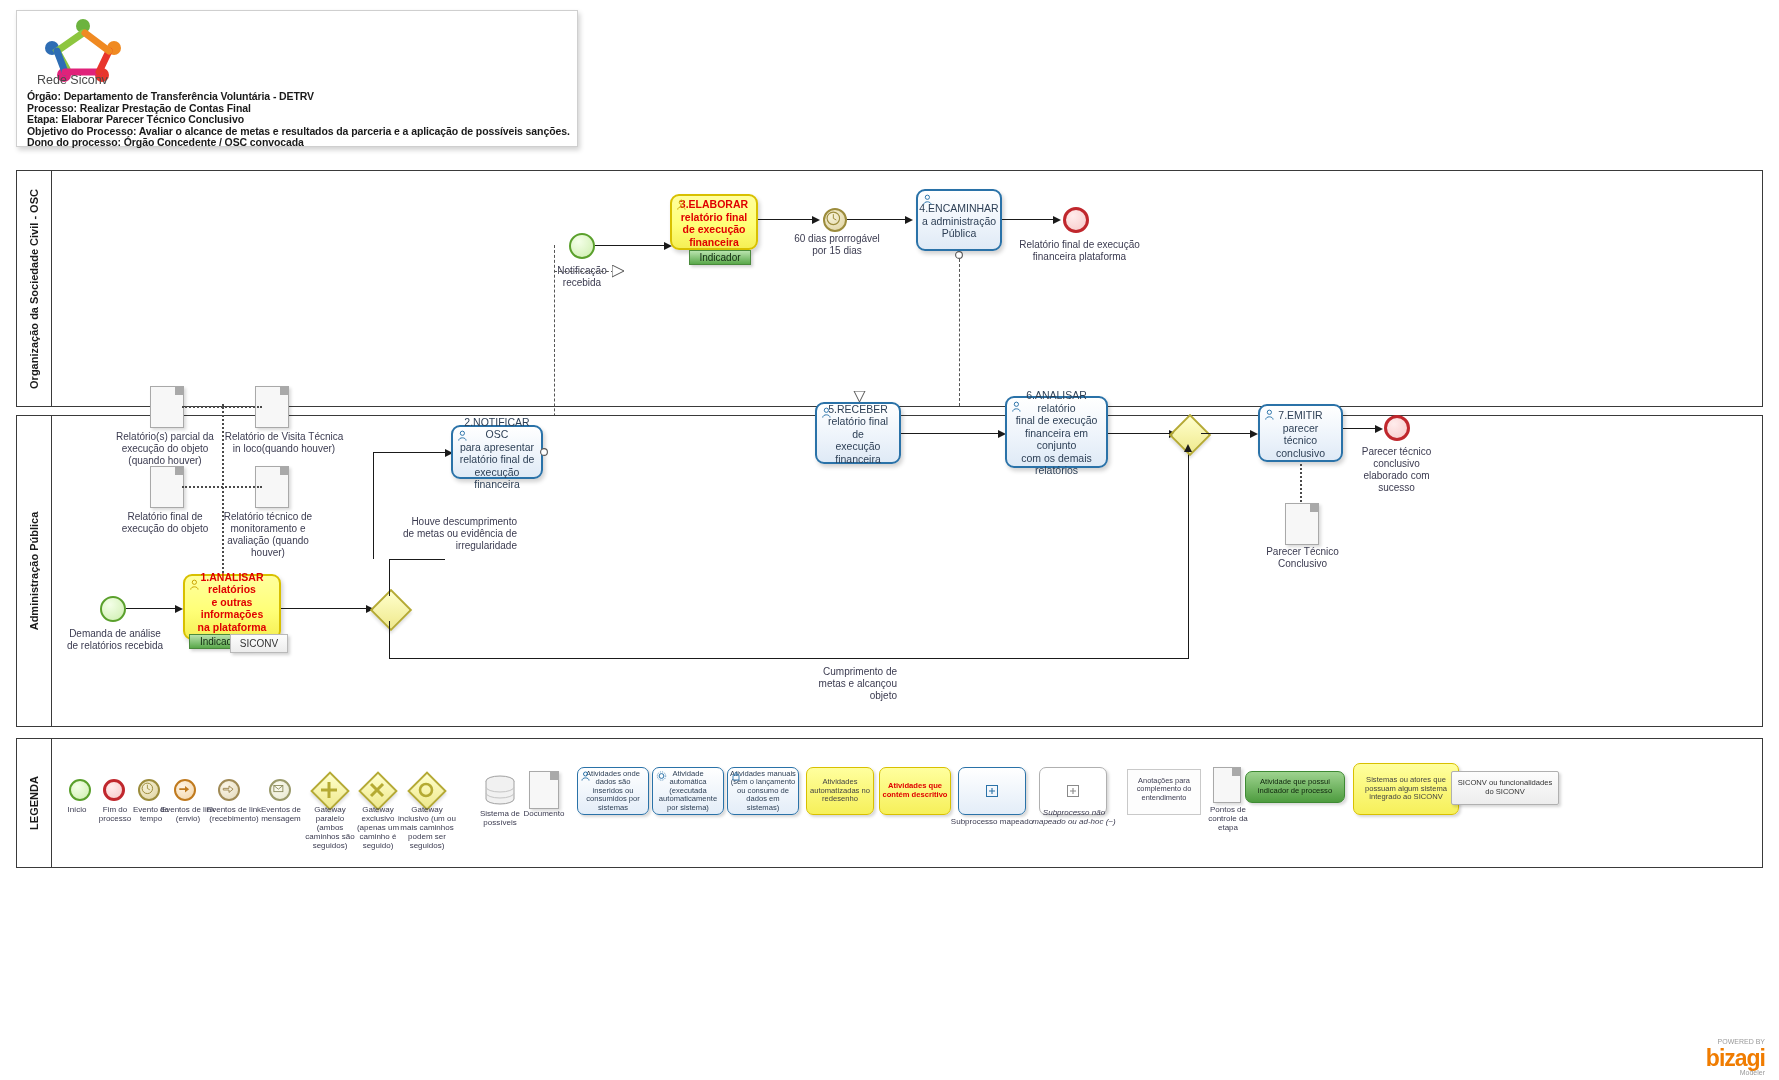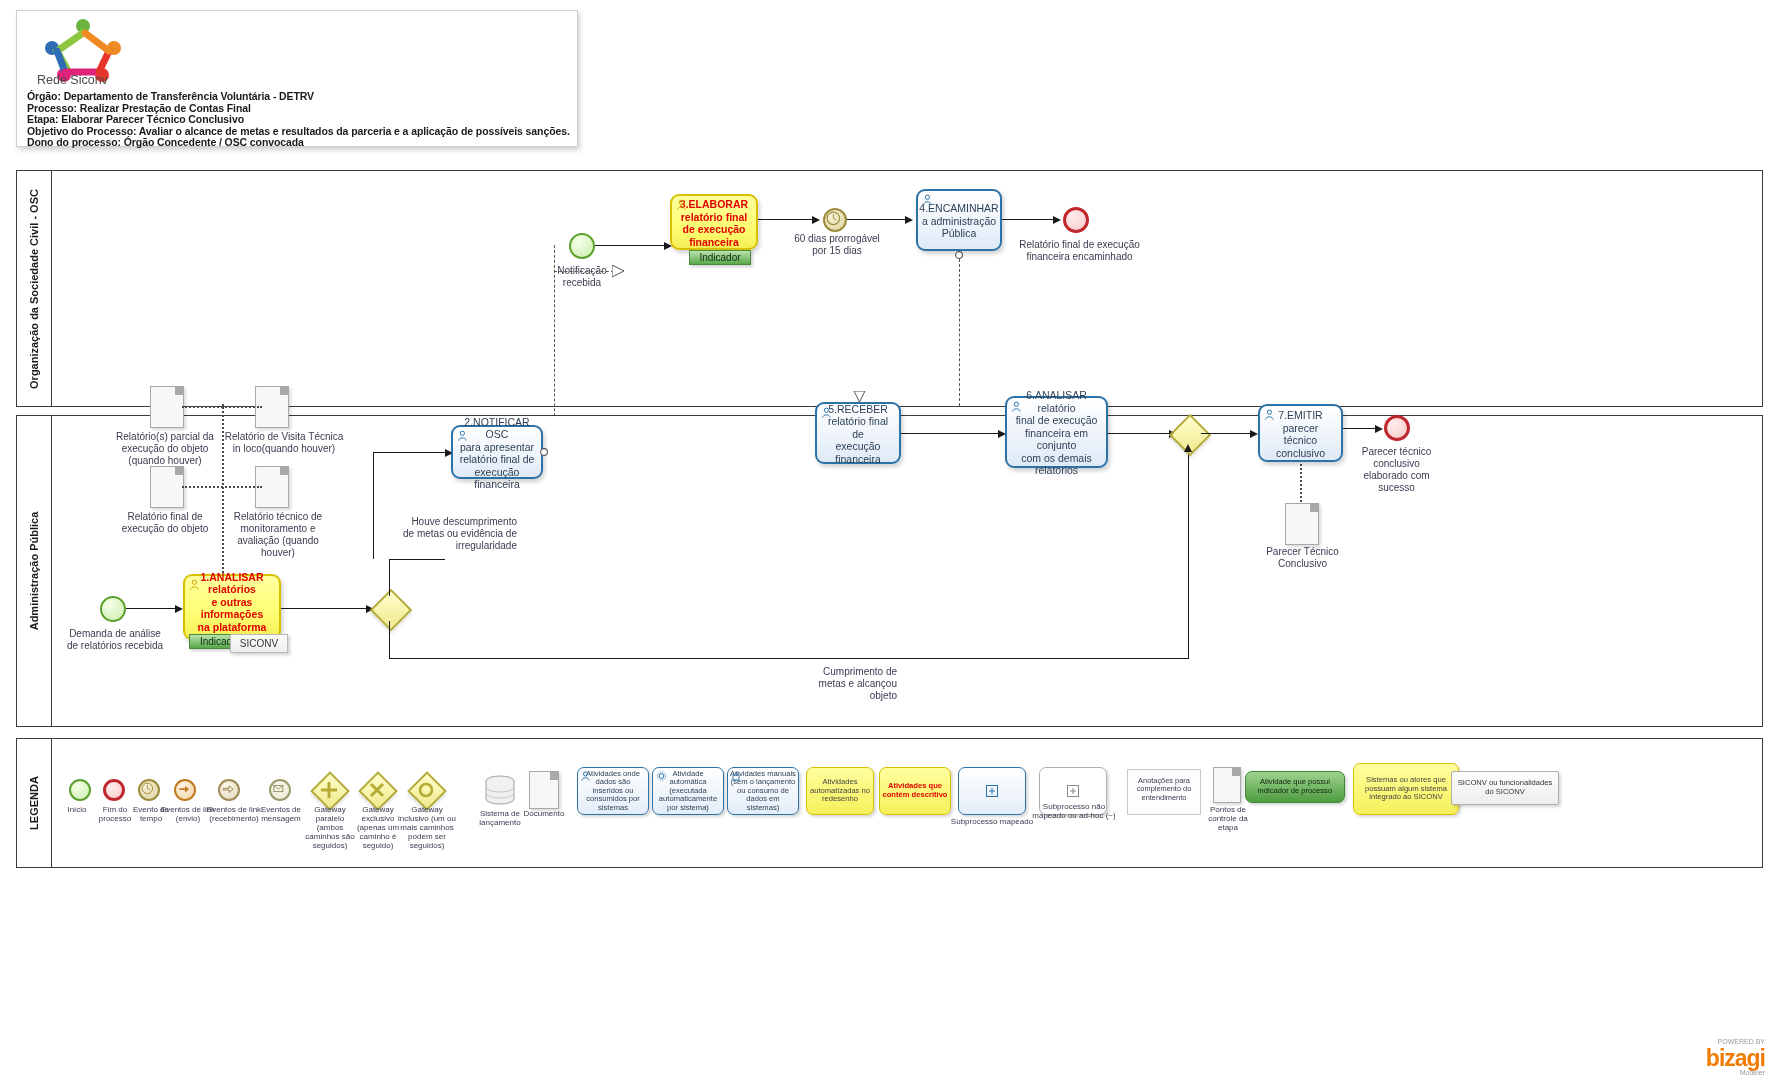--- a/index.html
+++ b/index.html
@@ -180,21 +180,21 @@
       <div>a administração</div>
       <div>Pública</div>
     </div>
   </div>
 
   <div class="line hl" style="left:985px;top:48px;width:55px;"></div>
   <div class="arrow-r" style="left:1036px;top:45px;"></div>
   <div class="ev ev-end" style="left:1046px;top:36px;"></div>
   <div class="cap" style="left:990px;top:68px;width:145px;">
     <div>Relatório final de execução</div>
-    <div>financeira encaminhado</div>
+    <div>financeira plataforma</div>
   </div>
 
   <svg class="abs" style="left:937px;top:79px;" width="10" height="10">
     <circle cx="5" cy="5" r="3.4" fill="#fff" stroke="#555" stroke-width="1.1"></circle>
   </svg>
   <div class="dash-v" style="left:942px;top:88px;height:147px;"></div>
 </div>
 
 <div class="abs pool" style="left:16px;top:415px;width:1745px;height:310px;">
   <div class="pool-title">
@@ -214,21 +214,21 @@
     <div>in loco(quando houver)</div>
   </div>
 
   <div class="doc" style="left:133px;top:50px;"></div>
   <div class="cap" style="left:78px;top:95px;width:140px;">
     <div>Relatório final de</div>
     <div>execução do objeto</div>
   </div>
 
   <div class="doc" style="left:238px;top:50px;"></div>
-  <div class="cap" style="left:196px;top:95px;width:130px;">
+  <div class="cap" style="left:186px;top:95px;width:130px;">
     <div>Relatório técnico de</div>
     <div>monitoramento e</div>
     <div>avaliação (quando</div>
     <div>houver)</div>
   </div>
 
   <div class="dot-h" style="left:165px;top:-10px;width:80px;"></div>
   <div class="dot-h" style="left:165px;top:70px;width:80px;"></div>
   <div class="dot-v" style="left:205px;top:-12px;height:185px;"></div>
   <svg class="abs" style="left:199px;top:168px;" width="13" height="10">
@@ -466,21 +466,21 @@
   </div>
 
   <svg class="abs" style="left:466px;top:36px;" width="34" height="32">
     <ellipse cx="17" cy="6" rx="14" ry="5" fill="#f1f1f1" stroke="#a0a0a0"></ellipse>
     <path d="M3 6 v18 a14 5 0 0 0 28 0 v-18" fill="#f1f1f1" stroke="#a0a0a0"></path>
     <path d="M3 12 a14 5 0 0 0 28 0" fill="none" stroke="#c4c4c4"></path>
     <path d="M3 18 a14 5 0 0 0 28 0" fill="none" stroke="#c4c4c4"></path>
   </svg>
   <div class="lg-cap" style="left:453px;top:70px;width:60px;">
     <div>Sistema de</div>
-    <div>lançamento</div>
+    <div>possíveis</div>
   </div>
 
   <div class="doc" style="left:512px;top:32px;width:28px;height:36px;"></div>
   <div class="lg-cap" style="left:496px;top:70px;width:62px;">Documento</div>
 
   <div class="lg-box lg-blue" style="left:560px;top:28px;width:72px;height:48px;">
     <svg style="position:absolute;left:3px;top:3px;" width="11" height="10">
       <circle cx="4.5" cy="3" r="2" fill="none" stroke="#2a72a8" stroke-width="1"></circle>
       <path d="M1 9.5 C1 6 8 6 8 9.5" fill="none" stroke="#2a72a8" stroke-width="1"></path>
     </svg>
@@ -519,21 +519,21 @@
   </div>
   <div class="lg-cap" style="left:933px;top:78px;width:84px;">Subprocesso mapeado</div>
 
   <div class="lg-box lg-white" style="left:1022px;top:28px;width:68px;height:48px;">
     <svg style="position:absolute;left:50%;top:50%;transform:translate(-50%,-50%);" width="13" height="13">
       <rect x="1" y="1" width="11" height="11" fill="none" stroke="#8a8a8a" stroke-width="1"></rect>
       <line x1="6.5" y1="3.5" x2="6.5" y2="9.5" stroke="#8a8a8a" stroke-width="1.1"></line>
       <line x1="3.5" y1="6.5" x2="9.5" y2="6.5" stroke="#8a8a8a" stroke-width="1.1"></line>
     </svg>
   </div>
-  <div class="lg-cap" style="left:1012px;top:63px;width:90px;">Subprocesso não mapeado ou ad-hoc (~)</div>
+  <div class="lg-cap" style="left:1012px;top:69px;width:90px;font-style:italic;">Subprocesso não mapeado ou ad-hoc (~)</div>
 
   <div class="abs" style="left:1110px;top:30px;width:72px;height:44px;border:1px solid #c9c9c9;background:#fdfdfd;">
     <div style="font-size:7.4px;line-height:8.4px;text-align:center;padding:7px 3px;color:#3b3b50;">Anotações para complemento do entendimento</div>
   </div>
 
   <div class="doc" style="left:1196px;top:28px;width:26px;height:34px;"></div>
   <div class="lg-cap" style="left:1186px;top:66px;width:50px;">Pontos de controle da etapa</div>
 
   <div class="lg-box lg-green" style="left:1228px;top:32px;width:100px;height:32px;">
     <span>Atividade que possui indicador de processo</span>

